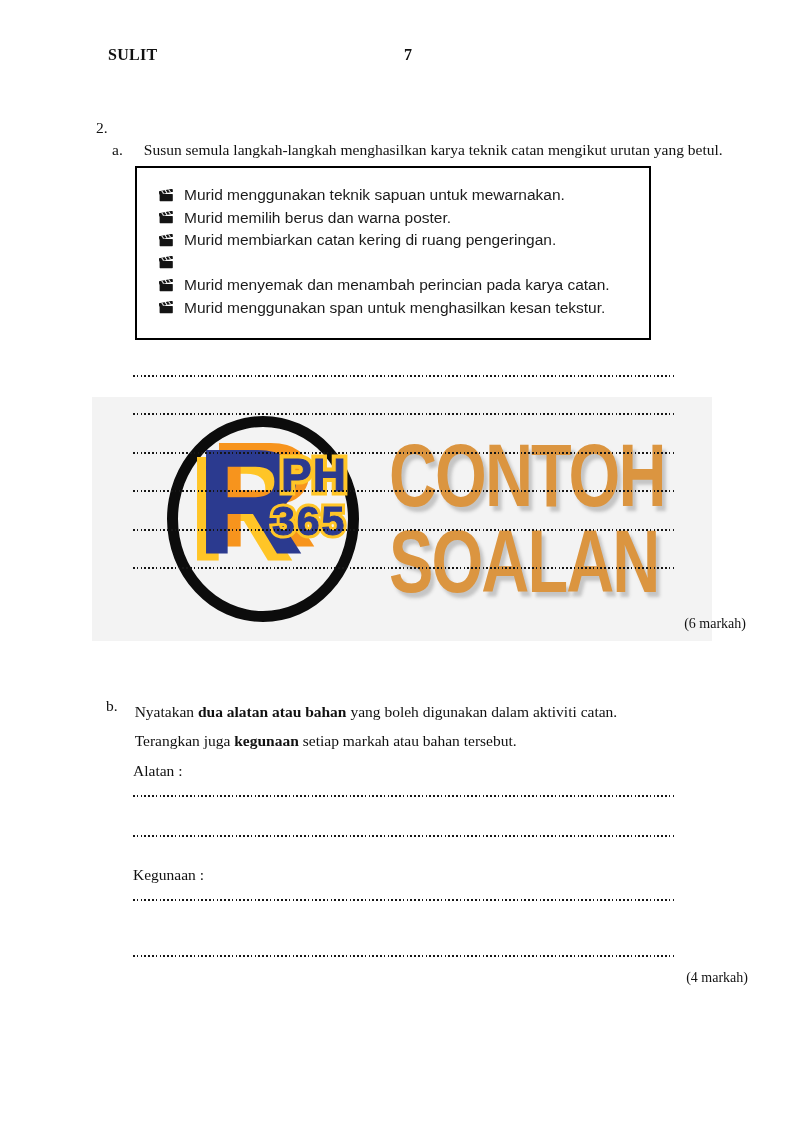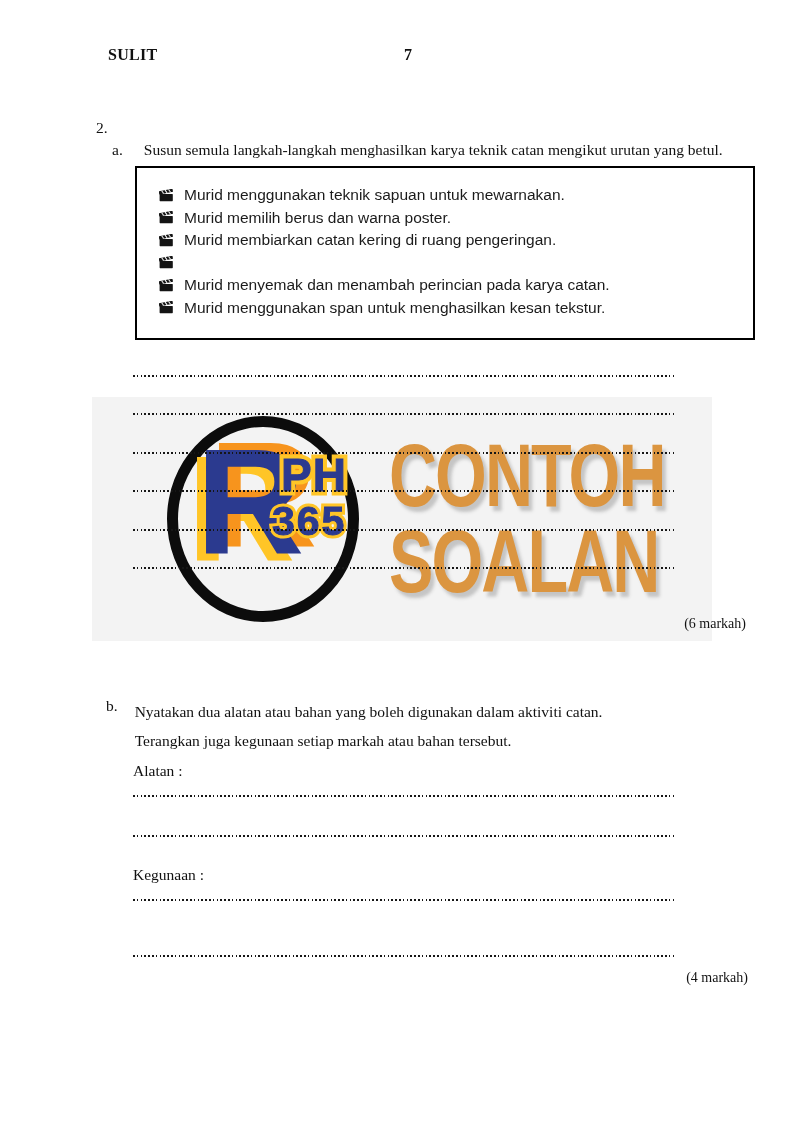--- a/index.html
+++ b/index.html
@@ -15,21 +15,21 @@
 
   
   .hdr { font-weight:bold; font-size:16px; letter-spacing:0.3px;margin-left:8px; }
 
   
   .serif-text { font-size:15.5px; }
   .q-row { display:flex; }
 
   
   .steps-box {
-    left:135px; top:166px; width:620px; height:174px;
+    left:135px; top:166px; width:516px; height:174px;
     border:2px solid #000;
     padding:16px 0 0 22px;
     background:#fff;
   }
   .step-row {
     display:flex; align-items:center;
     height:22.5px;
     font-family:"Liberation Sans", sans-serif;
     font-size:15.5px; color:#1b1b1b;
   }
@@ -69,21 +69,21 @@
     color:#DB9540;
     transform:scale(0.95,1.28); transform-origin:left top;
     line-height:1; white-space:nowrap;
     text-shadow:4px 4px 3px rgba(60,60,60,0.25);
   }
   .wm-word1 { left:389px; top:430px; }
   .wm-word2 { left:389px; top:516px; }
 
   .marks { font-size:14px; z-index:4; }
 
-  .bold { font-weight:normal; }
+  .bold { font-weight:bold; }
   .b-text { line-height:29px; }
 </style>
 </head>
 <body>
 
 <div class="abs hdr" style="left:100px; top:46px;">SULIT</div>
 <div class="abs hdr" style="left:396px; top:46px;">7</div>
 
 <div class="abs serif-text" style="left:96px; top:119px;">2.</div>
 

